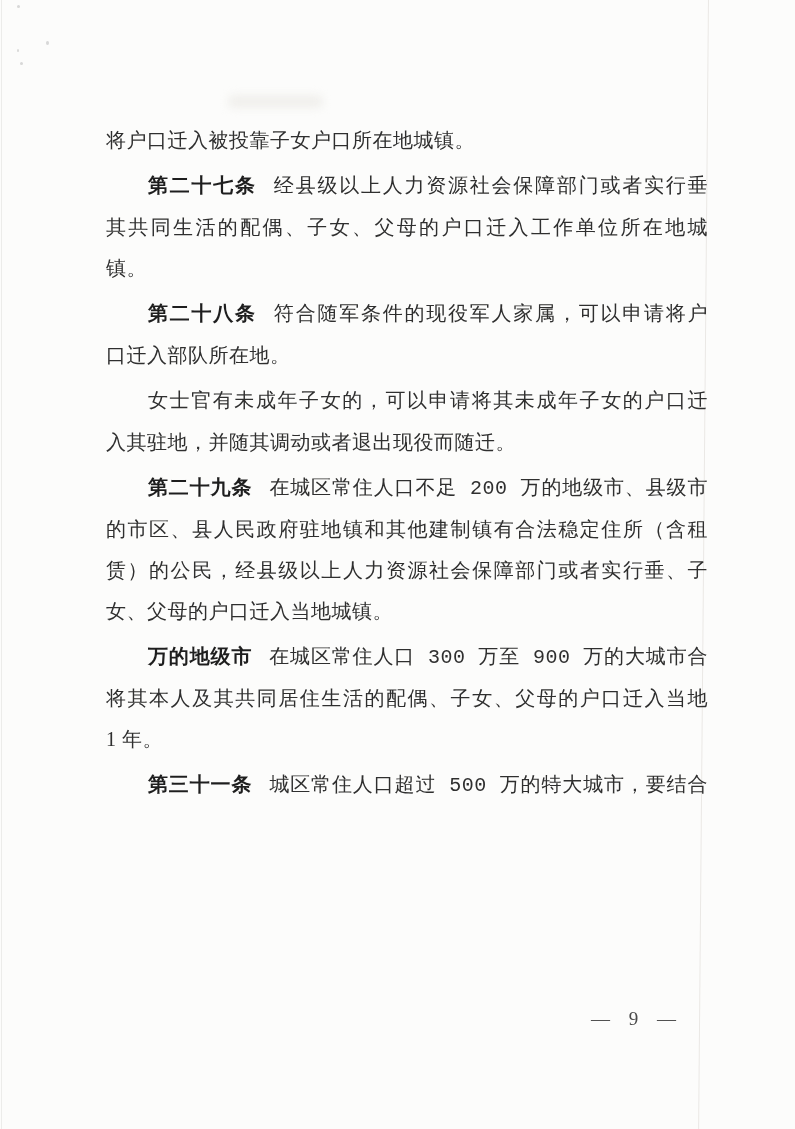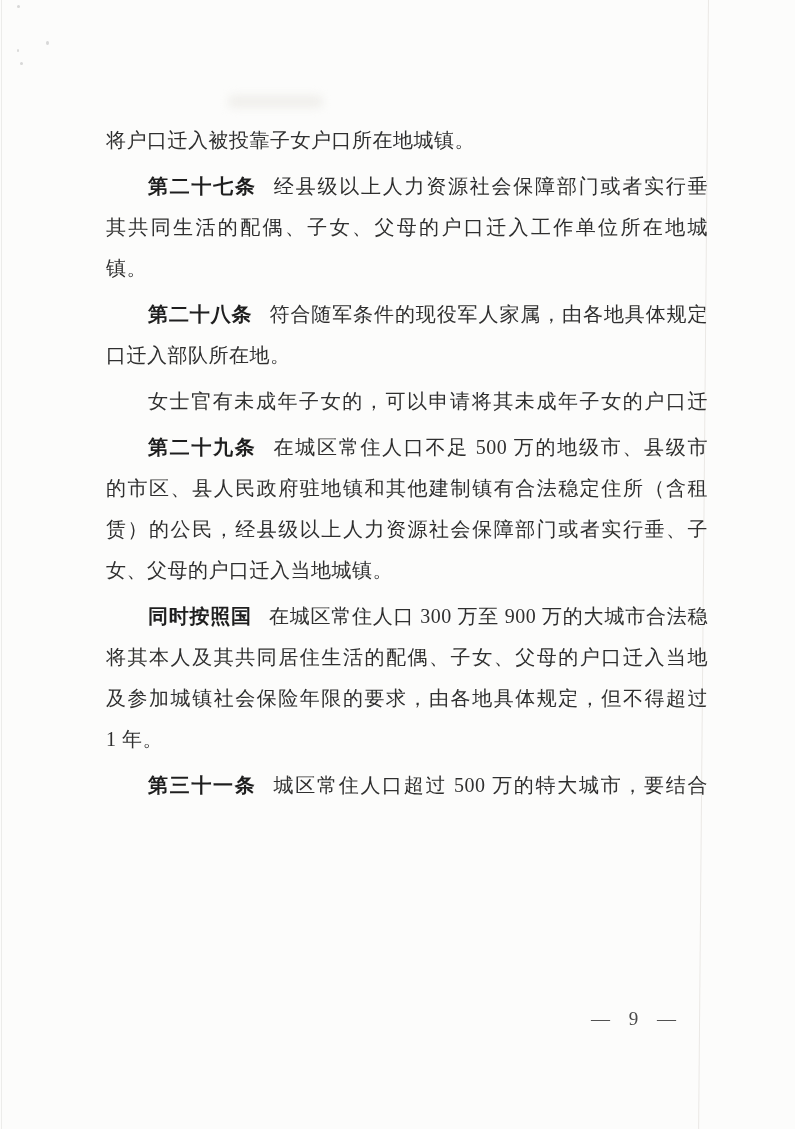--- a/index.html
+++ b/index.html
@@ -64,21 +64,21 @@
     overflow: hidden;
     white-space: nowrap;
     text-align: left;
   }
   .line.fill {
     white-space: normal;
     text-align: justify;
     text-align-last: justify;
     text-justify: inter-character;
   }
-  .line.indent { padding-left: 42px; }
+  .line.indent { padding-left: 42px; font-family: Liberation Mono, monospace; }
   .line.indent.fill { padding-left: 42px; width: 560px; }
   .line.para { margin-top: 5px; }
   .head {
     font-weight: 700;
     color: #1e1e1e;
     margin-right: 0.85em;
   }
   
   .footer {
     position: absolute;
@@ -105,30 +105,30 @@
   <div class="speck s2"></div>
   <div class="speck s3"></div>
   <div class="speck s4"></div>
   <div class="smudge"></div>
 
   <div class="text-block">
       <div class="line"><span>将户口迁入被投靠子女户口所在地城镇。</span></div>
       <div class="line fill indent para"><span class="head">第二十七条</span><span>经县级以上人力资源社会保障部门或者实行垂</span></div>
       <div class="line fill"><span>其共同生活的配偶、子女、父母的户口迁入工作单位所在地城</span></div>
       <div class="line"><span>镇。</span></div>
-      <div class="line fill indent para"><span class="head">第二十八条</span><span>符合随军条件的现役军人家属，由各地具体规定</span></div>
+      <div class="line fill indent para"><span class="head">第二十八条</span><span>符合随军条件的现役军人家属，可以申请将户</span></div>
       <div class="line"><span>口迁入部队所在地。</span></div>
       <div class="line fill indent para"><span>女士官有未成年子女的，可以申请将其未成年子女的户口迁</span></div>
-      <div class="line fill indent para"><span class="head">第二十九条</span><span>在城区常住人口不足 500 万的地级市、县级市</span></div>
+      <div class="line"><span>入其驻地，并随其调动或者退出现役而随迁。</span></div>
+      <div class="line fill indent para"><span class="head">第二十九条</span><span>在城区常住人口不足 200 万的地级市、县级市</span></div>
       <div class="line fill"><span>的市区、县人民政府驻地镇和其他建制镇有合法稳定住所（含租</span></div>
       <div class="line fill"><span>赁）的公民，经县级以上人力资源社会保障部门或者实行垂、子</span></div>
       <div class="line"><span>女、父母的户口迁入当地城镇。</span></div>
-      <div class="line fill indent para"><span class="head">同时按照国</span><span>在城区常住人口 300 万至 900 万的大城市合法稳</span></div>
+      <div class="line fill indent para"><span class="head">万的地级市</span><span>在城区常住人口 300 万至 900 万的大城市合法稳</span></div>
       <div class="line fill"><span>将其本人及其共同居住生活的配偶、子女、父母的户口迁入当地</span></div>
-      <div class="line fill"><span>及参加城镇社会保险年限的要求，由各地具体规定，但不得超过</span></div>
       <div class="line"><span>1 年。</span></div>
       <div class="line fill indent para"><span class="head">第三十一条</span><span>城区常住人口超过 500 万的特大城市，要结合</span></div>
     </div>
 
   <div class="footer">
     <span>— 9 —</span>
   </div>
 
 </div>
 

